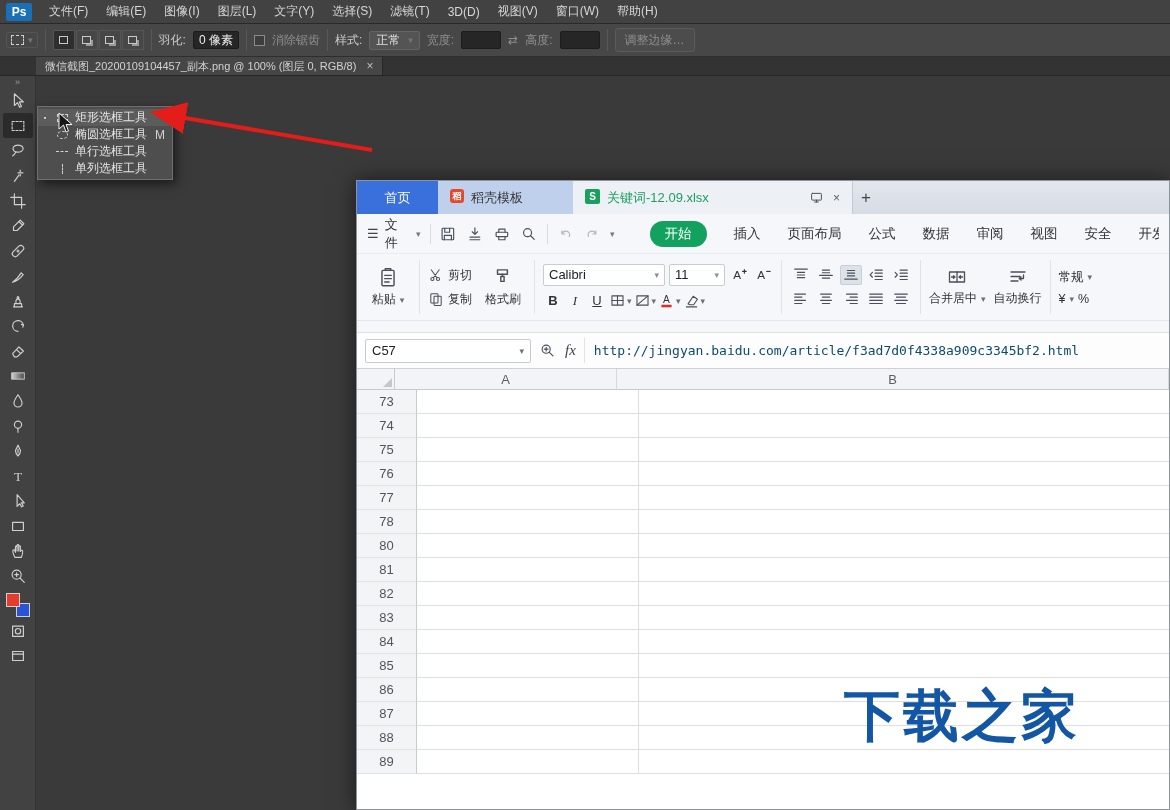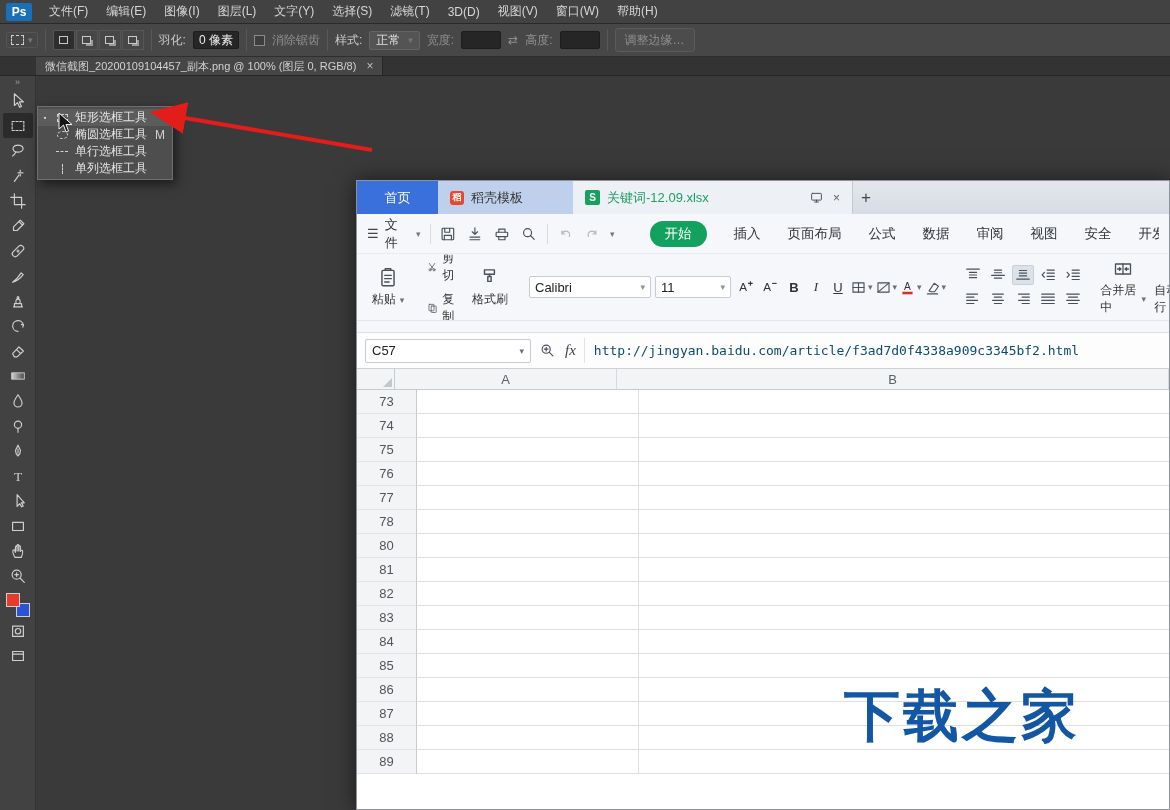--- a/index.html
+++ b/index.html
@@ -53,21 +53,21 @@
 .fi .col{width:0;height:10px;border-left:1px dashed #d2d2d2;}
 .fly-sc{margin-left:auto;color:#d2d2d2;}
 
 
 .red-arrow{position:absolute;left:136px;top:96px;z-index:40;pointer-events:none;}
 .ps-cursor{position:absolute;left:58px;top:112px;z-index:30;pointer-events:none;}
 
 
 .wps{position:absolute;left:356px;top:180px;width:814px;height:630px;background:#fff;box-shadow:0 0 20px rgba(0,0,0,.55);z-index:10;overflow:hidden;border:1px solid #8d939c;}
 .wps-tabbar{height:33px;background:linear-gradient(#e3e7ed,#d6dce5);display:flex;align-items:stretch;}
-.wtab{display:flex;align-items:center;gap:7px;font-size:13px;padding:0 12px;}
+.wtab{display:flex;gap:7px;font-size:13px;padding:8px 12px;}
 .wtab.home{width:81px;background:#3a70dc;color:#fff;justify-content:center;}
 .wtab.docer{width:135px;background:#bfd0ec;color:#333;}
 .wtab.sheet{width:280px;background:#edf0f5;color:#1d9e61;border-right:1px solid #c3c9d2;}
 .docer-flame{width:14px;height:14px;border-radius:3px;background:#e8472b;color:#fff;font-size:9px;display:flex;align-items:center;justify-content:center;font-weight:bold;}
 .sheet-ic{width:15px;height:15px;border-radius:2px;background:#17a05e;color:#fff;font-size:10px;font-weight:bold;display:flex;align-items:center;justify-content:center;}
 .sheet-name{flex:1;white-space:nowrap;overflow:hidden;}
 .tabctl{display:flex;align-items:center;gap:9px;color:#5a5f66;font-size:12px;}
 .newtab{width:26px;display:flex;align-items:center;justify-content:center;color:#444;font-size:17px;}
 .wps-menurow{height:40px;background:#f5f7fa;display:flex;align-items:center;padding:0 10px;gap:9px;border-bottom:1px solid #e8ebef;}
 .filebtn{display:flex;align-items:center;gap:6px;color:#333;font-size:13px;}
@@ -76,21 +76,21 @@
 .wic path,.wic rect,.wic circle,.wic line{stroke:#4a5059;fill:none;stroke-width:1.3;stroke-linecap:round;stroke-linejoin:round;}
 .gic path,.gic rect,.gic circle{stroke:#b3b8bf;fill:none;stroke-width:1.3;stroke-linecap:round;stroke-linejoin:round;}
 .mini-caret{color:#777;font-size:9px;}
 .ribbon-tabs{display:flex;align-items:center;gap:27px;margin-left:26px;font-size:13.5px;color:#2f3237;white-space:nowrap;overflow:hidden;}
 .rtab.active{background:#12a15e;color:#fff;border-radius:14px;padding:4px 15px;}
 .wps-toolbar{height:67px;background:#f5f7fa;display:flex;align-items:center;padding:0 8px;gap:8px;overflow:hidden;border-bottom:1px solid #e3e6ea;}
 .tb-div{width:1px;height:54px;background:#e0e3e8;}
 .bigbtn{display:flex;flex-direction:column;align-items:center;justify-content:center;gap:3px;font-size:12px;color:#333;min-width:46px;height:58px;}
 .stack{display:flex;flex-direction:column;gap:7px;font-size:12px;color:#333;}
 .srow{display:flex;align-items:center;gap:4px;}
-.fontblock{display:flex;flex-direction:row;gap:5px;}
+.fontblock{display:flex;flex-direction:column;gap:5px;}
 .selbox{height:22px;border:1px solid #c6ccd4;background:#fff;border-radius:2px;display:flex;align-items:center;font-size:13px;color:#222;padding:0 5px;justify-content:space-between;}
 .selbox .cv{color:#8a8f96;font-size:9px;}
 .fmtrow{display:flex;align-items:center;gap:2px;}
 .fbtn{min-width:20px;height:20px;display:flex;align-items:center;justify-content:center;font-size:13px;color:#333;gap:1px;}
 .fbtn.b{font-weight:bold;}
 .fbtn.i{font-style:italic;font-family:"Liberation Serif",serif;}
 .fbtn.u{text-decoration:underline;}
 .alignblock{display:flex;flex-direction:column;gap:4px;}
 .arow{display:flex;gap:3px;}
 .abtn{width:22px;height:20px;display:flex;align-items:center;justify-content:center;border-radius:2px;}
@@ -466,21 +466,21 @@
           </svg>
         <span>格式刷</span>
       </div>
       <div class="tb-div"></div>
       <div class="fontblock">
         <div class="srow">
           <div class="selbox" style="width:122px">
             <span>Calibri</span>
               <span class="cv">▾</span>
           </div>
-          <div class="selbox" style="width:76px">
+          <div class="selbox" style="width:56px">
             <span>11</span>
               <span class="cv">▾</span>
           </div>
           <div class="fbtn">
               <svg width="18" height="18" viewBox="0 0 20 20">
                 <text x="8" y="14.5" font-size="13" text-anchor="middle" fill="#333">A</text>
                 <path d="M13.5 6 h5 M16 3.5 v5" stroke="#333" stroke-width="1.2" fill="none"></path>
               </svg>
             </div>
           <div class="fbtn">

